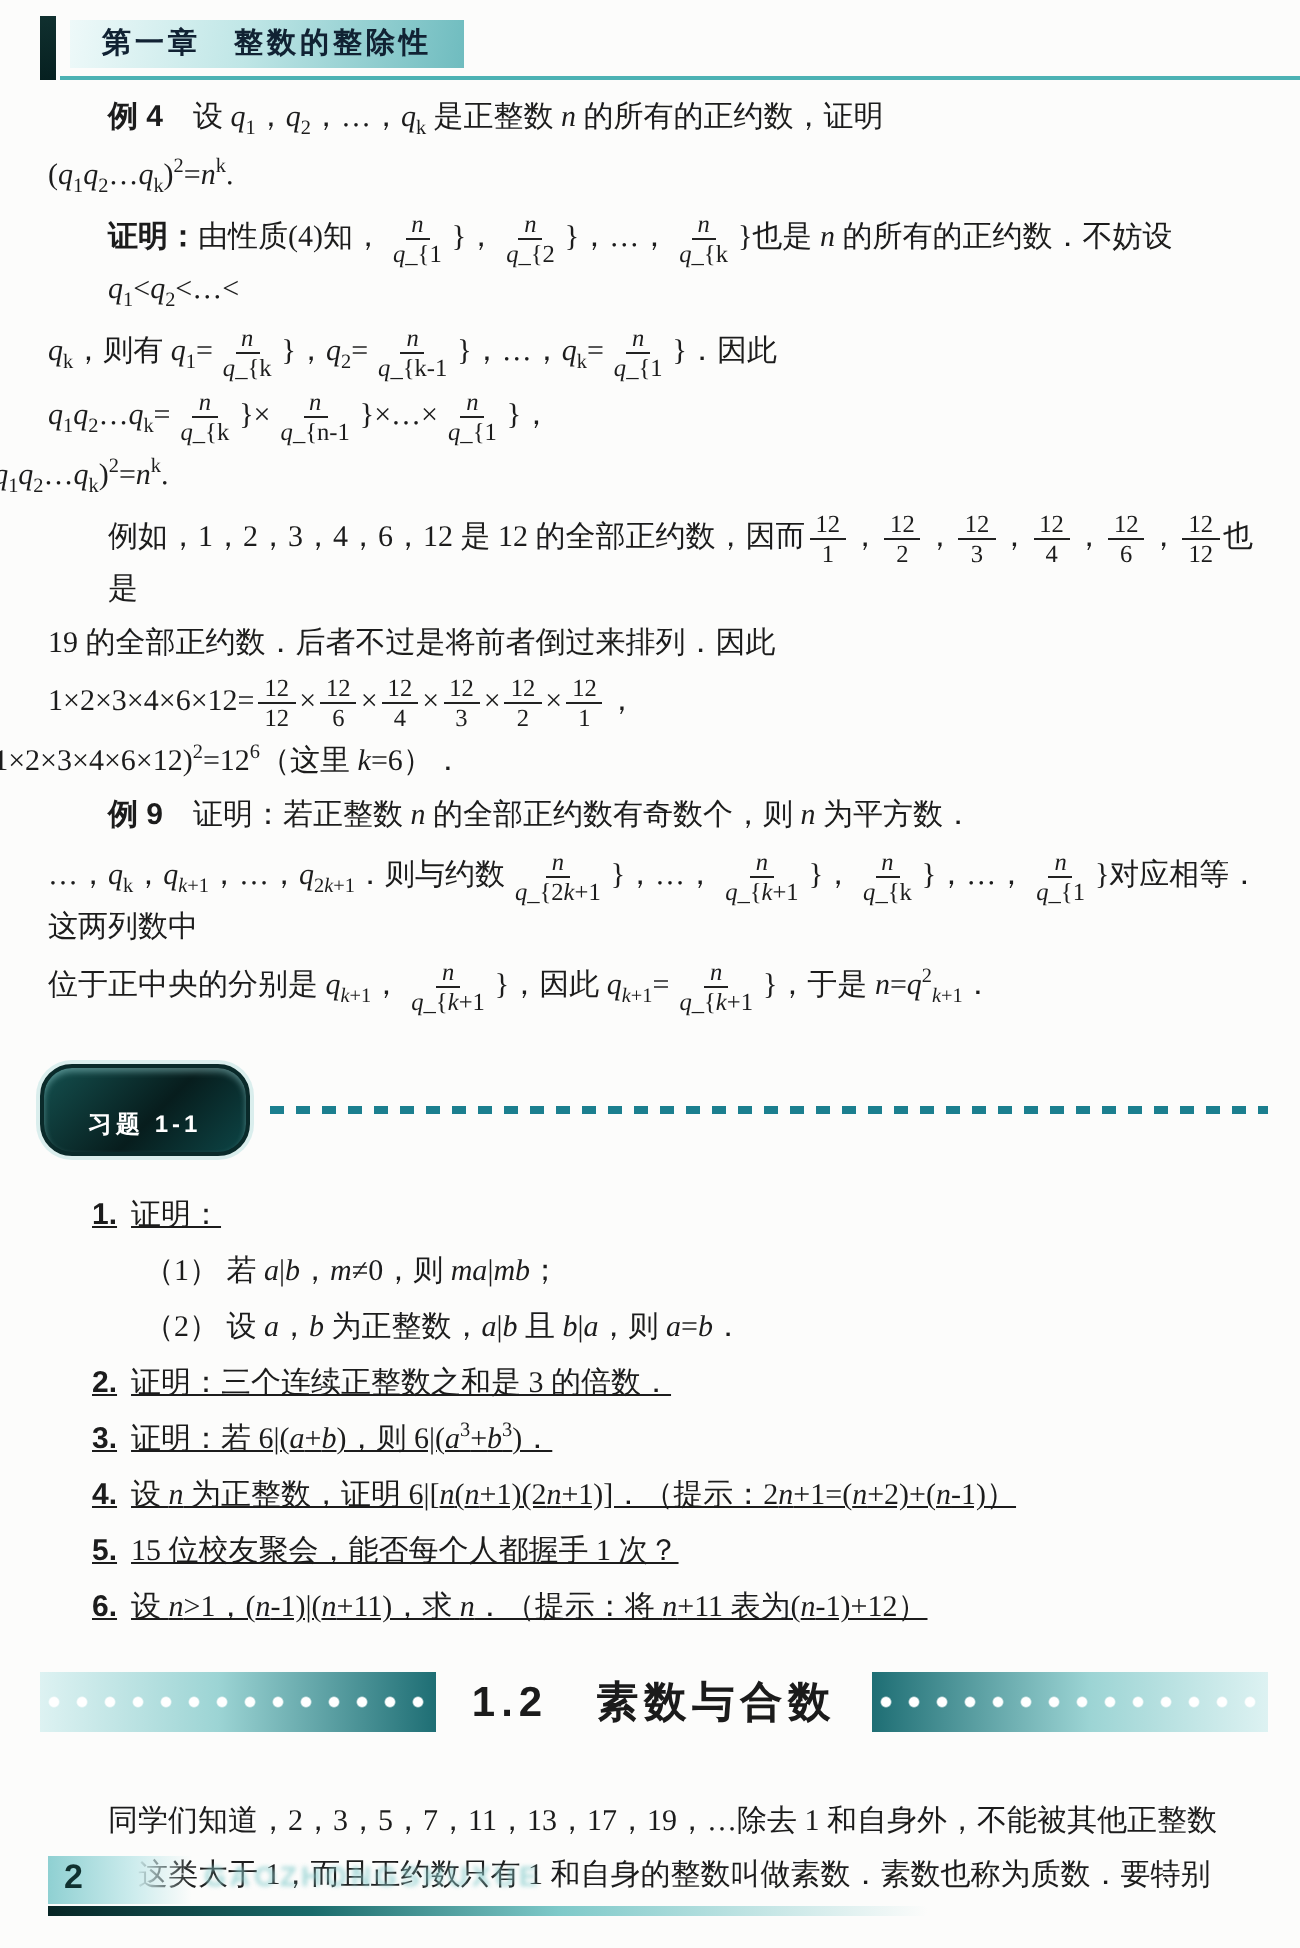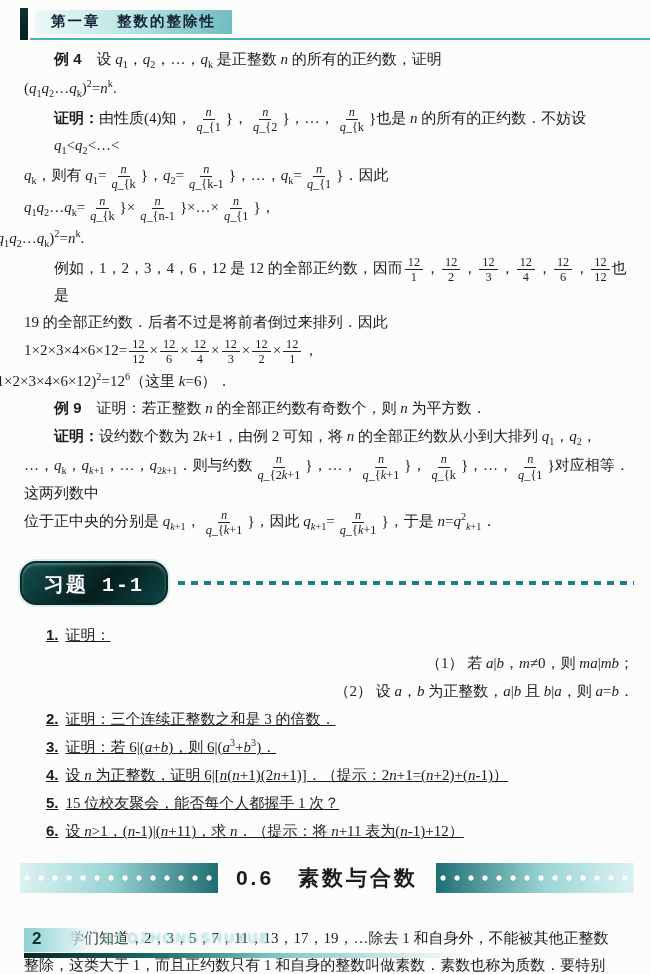--- a/index.html
+++ b/index.html
@@ -14,21 +14,21 @@
     font-size:15px;
     color:#1c1c1c;
   }
   
   .chap-wrap{position:absolute;top:8px;left:20px;right:0;height:30px;}
   .chap-sidebar{position:absolute;left:0;top:0;width:8px;height:32px;background:linear-gradient(180deg,#10302f,#062020);}
   .chap-box{
     position:absolute;left:15px;top:2px;height:24px;line-height:24px;
     padding:0 16px;
     background:linear-gradient(100deg,#eef9f9 0%,#bfe6e6 45%,#6fbcbf 100%);
-    font-family:Liberation Mono, monospace;
+    font-family:Liberation Serif, serif;
     font-weight:700;font-size:14.5px;color:#123;
     letter-spacing:2px;
   }
   .chap-rule{position:absolute;left:10px;top:30px;right:0;height:2px;background:#4cb2b4;}
   
   .content{position:absolute;top:44px;left:24px;right:16px;}
   .line{margin:3px 0;line-height:1.55;}
   .indent{padding-left:30px;}
   .center{text-align:left;}
   .shiftL{transform:translateX(-45px);}
@@ -45,31 +45,31 @@
   .frac .fden{padding:0 3px;}
   
   .ex-head{display:flex;align-items:center;margin:24px 0 18px -4px;}
   .ex-badge{
     position:relative;
     background:linear-gradient(135deg,#14504f 0%,#071d1d 55%,#0d4546 100%);
     border:2px solid #0a2a2a;
     border-radius:16px;
     box-shadow:0 0 0 2px rgba(190,225,225,.55), inset 0 2px 3px rgba(160,220,220,.45);
     color:#fff;
-    font-family:Liberation Mono, monospace;
-    font-weight:700;font-size:20px;letter-spacing:2px;
-    padding:8px 22px 5px 22px;
+    font-family:Liberation Sans, sans-serif;
+    font-weight:700;font-size:12px;letter-spacing:2px;
+    padding:20px 22px 5px 22px;
   }
   .ex-dashes{flex:1;height:4px;margin-left:10px;
     background-image:repeating-linear-gradient(90deg,#1b7f8f 0 7px,transparent 7px 13px);}
   
   .ex-list{margin-top:14px;padding-left:22px;}
   .ex-item{margin:4px 0;line-height:1.6;text-decoration:underline;}
   .eno{font-family:"Liberation Sans","DejaVu Sans",sans-serif;font-weight:700;margin-right:7px;}
-  .ex-sub{padding-left:26px;margin:4px 0;line-height:1.6;text-align:right;}
+  .ex-sub{padding-left:26px;margin:4px 0;line-height:1.6;}
   
   .sec-head{display:flex;align-items:center;margin:20px 0 0 -4px;}
   .sec-bar{height:30px;flex:1;position:relative;}
   .sec-bar-left{
     background-image:
       radial-gradient(circle 2.6px at 7px 50%, #ffffff 2.2px, rgba(255,255,255,0) 3px),
       linear-gradient(90deg,#ddf2f2 0%,#9cd4d4 45%,#1e6e74 100%);
     background-size:14px 100%,100% 100%;
     background-repeat:repeat-x,no-repeat;
   }
@@ -193,21 +193,20 @@
         </span>×<span class="frac">
           <span class="fnum">12</span>
           <span class="fden">2</span>
         </span>×<span class="frac">
           <span class="fnum">12</span>
           <span class="fden">1</span>
         </span>，</div>
     <div class="line center shiftL">⇒(1×2×3×4×6×12)<sup>2</sup>=12<sup>6</sup>（这里 <i class="v">k</i>=6）．</div>
 
     <div class="line indent"><span class="blabel">例 9</span>　<span>证明：若正整数 <i class="v">n</i> 的全部正约数有奇数个，则 <i class="v">n</i> 为平方数．</span></div>
-    <div class="line indent"><span class="blabel">证明：</span><span>设约数个数为 2<i class="v">k</i>+1，由例 2 可知，将 <i class="v">n</i> 的全部正约数从小到大排列 <i class="v">q</i><sub>1</sub>，<i class="v">q</i><sub>2</sub>，</span></div>
     <div class="line">…，<i class="v">q</i><sub>k</sub>，<i class="v">q</i><sub><i class="v">k</i>+1</sub>，…，<i class="v">q</i><sub>2<i class="v">k</i>+1</sub>．则与约数<span class="frac">
           <span class="fnum"><i class="v">n</i></span>
           <span class="fden"><i class="v">q</i>_{2<i class="v">k</i>+1</span>
         </span>}，…，<span class="frac">
           <span class="fnum"><i class="v">n</i></span>
           <span class="fden"><i class="v">q</i>_{<i class="v">k</i>+1</span>
         </span>}，<span class="frac">
           <span class="fnum"><i class="v">n</i></span>
           <span class="fden"><i class="v">q</i>_{k</span>
         </span>}，…，<span class="frac">
@@ -233,21 +232,21 @@
       <div class="ex-sub">（2） 设 <i class="v">a</i>，<i class="v">b</i> 为正整数，<i class="v">a</i>|<i class="v">b</i> 且 <i class="v">b</i>|<i class="v">a</i>，则 <i class="v">a</i>=<i class="v">b</i>．</div>
       <div class="ex-item"><span class="eno">2.</span><span>证明：三个连续正整数之和是 3 的倍数．</span></div>
       <div class="ex-item"><span class="eno">3.</span><span>证明：若 6|(<i class="v">a</i>+<i class="v">b</i>)，则 6|(<i class="v">a</i><sup>3</sup>+<i class="v">b</i><sup>3</sup>)．</span></div>
       <div class="ex-item"><span class="eno">4.</span><span>设 <i class="v">n</i> 为正整数，证明 6|[<i class="v">n</i>(<i class="v">n</i>+1)(2<i class="v">n</i>+1)]．（提示：2<i class="v">n</i>+1=(<i class="v">n</i>+2)+(<i class="v">n</i>-1)）</span></div>
       <div class="ex-item"><span class="eno">5.</span><span>15 位校友聚会，能否每个人都握手 1 次？</span></div>
       <div class="ex-item"><span class="eno">6.</span><span>设 <i class="v">n</i>&gt;1，(<i class="v">n</i>-1)|(<i class="v">n</i>+11)，求 <i class="v">n</i>．（提示：将 <i class="v">n</i>+11 表为(<i class="v">n</i>-1)+12）</span></div>
     </div>
 
     <div class="sec-head">
       <div class="sec-bar sec-bar-left"></div>
-      <div class="sec-title">0.6　素数与合数</div>
+      <div class="sec-title">1.2　素数与合数</div>
       <div class="sec-bar sec-bar-right"></div>
     </div>
 
     <div class="intro">
       <div class="line indent">同学们知道，2，3，5，7，11，13，17，19，…除去 1 和自身外，不能被其他正整数</div>
       <div class="line">整除，这类大于 1，而且正约数只有 1 和自身的整数叫做素数．素数也称为质数．要特别</div>
     </div>
 
   </div>
 

